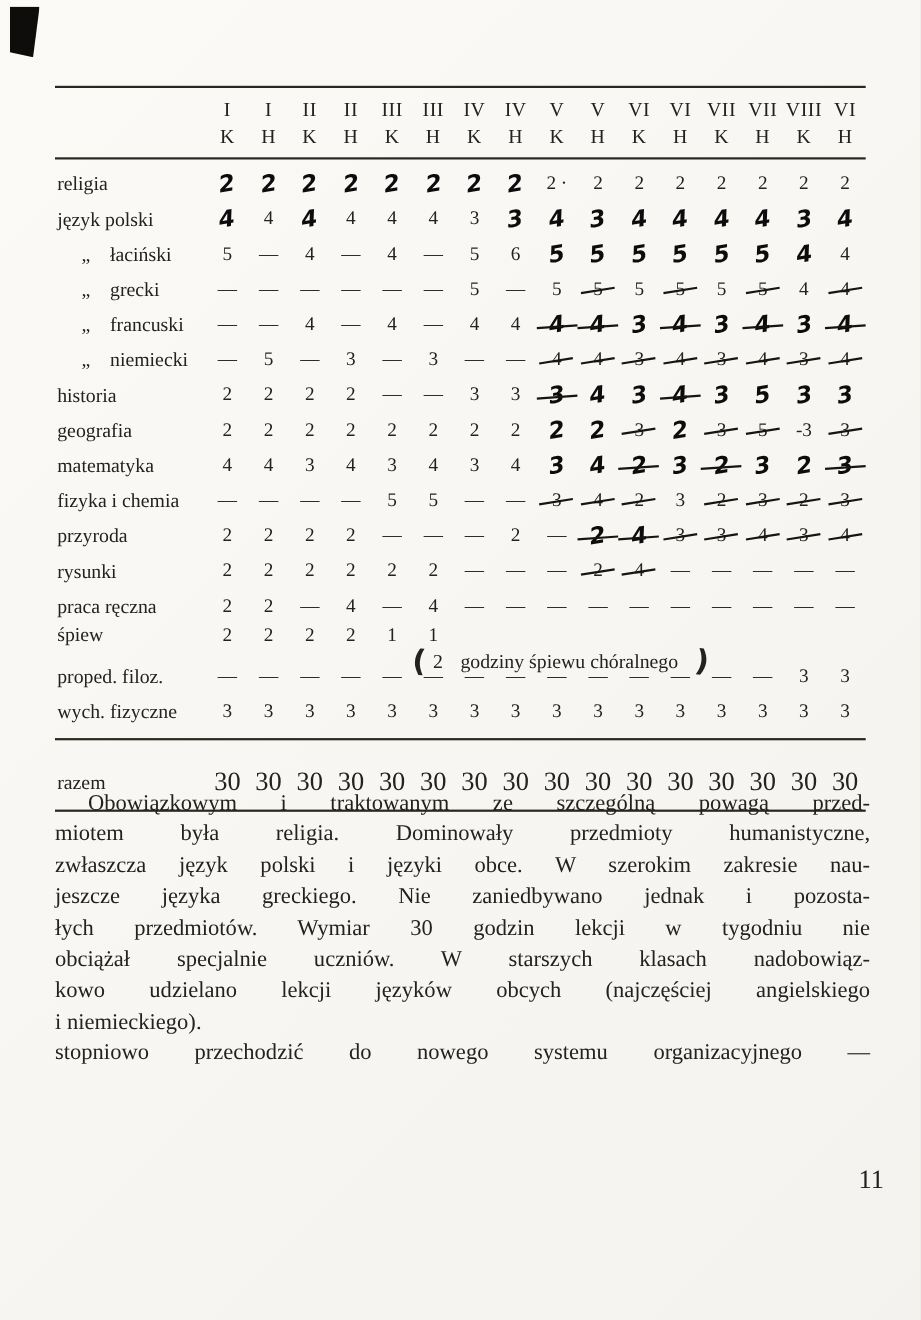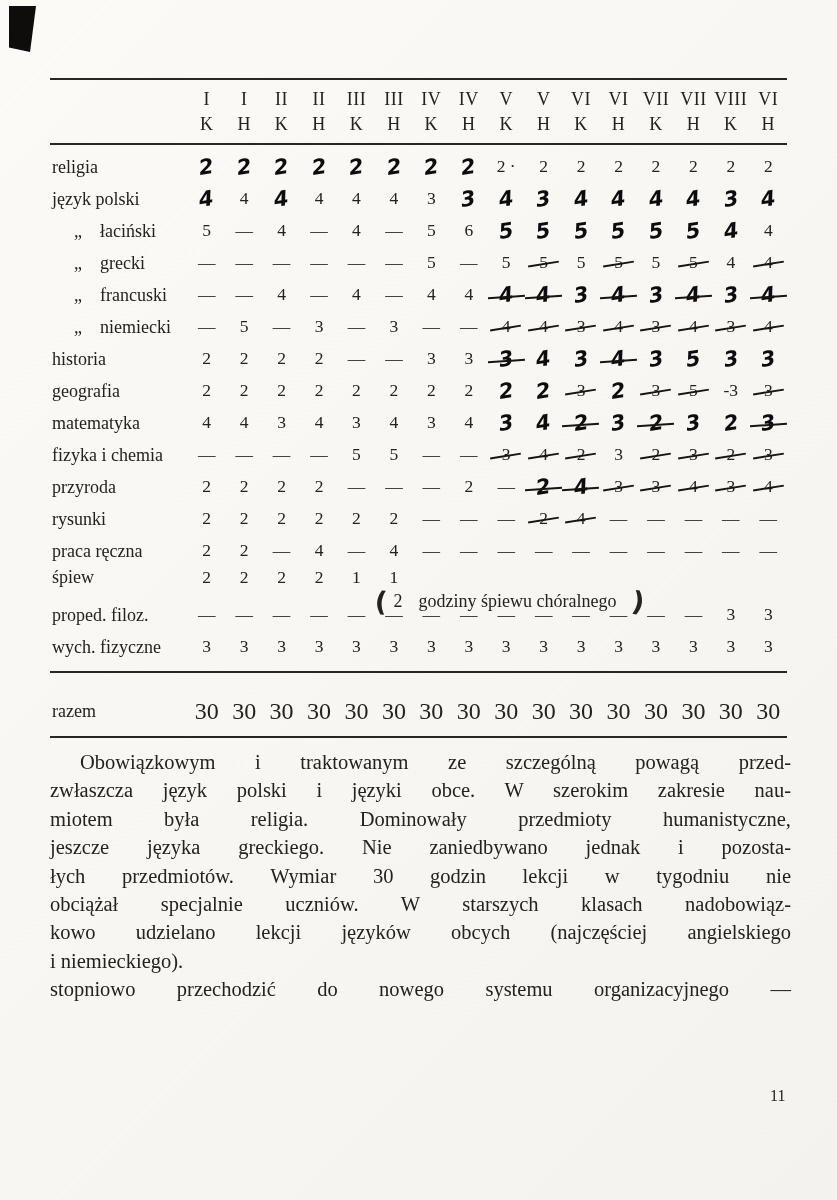--- a/index.html
+++ b/index.html
@@ -40,30 +40,30 @@
   .paren{
     font-family:"DejaVu Sans",sans-serif;font-size:27px;font-weight:600;
     display:inline-block;transform:rotate(4deg);line-height:1;
   }
   .paren.close{margin-left:10px;transform:rotate(8deg);}
   .note-num{font-size:18px;margin-right:10px;}
   .razem-row{padding:14px 0 13px;margin-top:12px;}
   .razem-row .c{font-size:24px;}
   .footnote{position:absolute;left:42px;top:712px;font-size:19px;letter-spacing:.2px;}
   
-  .body-text{position:absolute;left:50px;top:748px;width:741px;font-size:20.5px;line-height:28.4px;}
+  .body-text{position:absolute;left:50px;top:716px;width:741px;font-size:20.5px;line-height:28.4px;}
   .line{text-align:justify;text-align-last:justify;white-space:normal;}
   .line.no-just{text-align-last:auto;}
   .line.indent{text-indent:30px;}
   .init-strike{position:relative;display:inline-block;}
   .init-strike::after{
     content:"";position:absolute;left:-3px;top:46%;width:125%;height:2.6px;
     background:#111;transform:rotate(-32deg);
   }
-  .pageno{position:absolute;left:770px;top:1087px;width:44px;text-align:left;font-size:16px;}
+  .pageno{position:absolute;left:770px;top:1060px;width:44px;text-align:center;font-size:24px;}
 </style>
 </head>
 <body>
 
 <div class="page">
   <div class="corner-mark"></div>
 
   <div class="table-block">
     <div class="rule"></div>
     <div class="thead trow">
@@ -456,22 +456,22 @@
         <div class="c">30</div>
         <div class="c">30</div>
       </div>
     <div class="rule"></div>
   </div>
 
 
   <div class="body-text">
       <div class="para">
         <div class="line indent">Obowiązkowym i traktowanym ze szczególną powagą przed-</div>
+        <div class="line">miotem była religia. Dominowały przedmioty humanistyczne,</div>
         <div class="line">zwłaszcza język polski i języki obce. W szerokim zakresie nau-</div>
-        <div class="line">miotem była religia. Dominowały przedmioty humanistyczne,</div>
         <div class="line">jeszcze języka greckiego. Nie zaniedbywano jednak i pozosta-</div>
         <div class="line">łych przedmiotów. Wymiar 30 godzin lekcji w tygodniu nie</div>
         <div class="line">obciążał specjalnie uczniów. W starszych klasach nadobowiąz-</div>
         <div class="line">kowo udzielano lekcji języków obcych (najczęściej angielskiego</div>
         <div class="line no-just">i niemieckiego).</div>
       </div>
       <div class="para">
         <div class="line">stopniowo przechodzić do nowego systemu organizacyjnego —</div>
       </div>
     </div>

